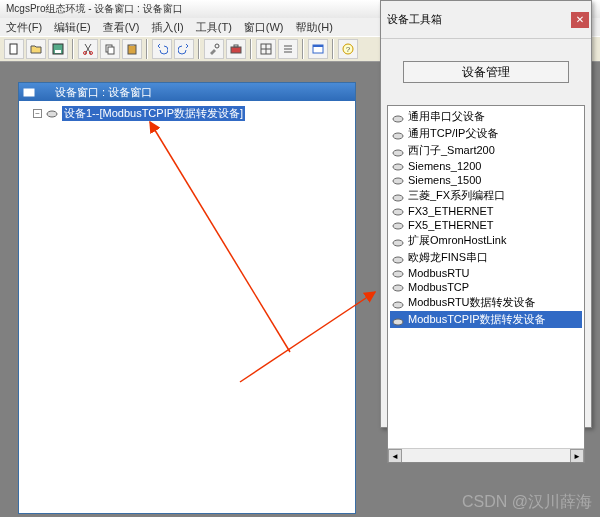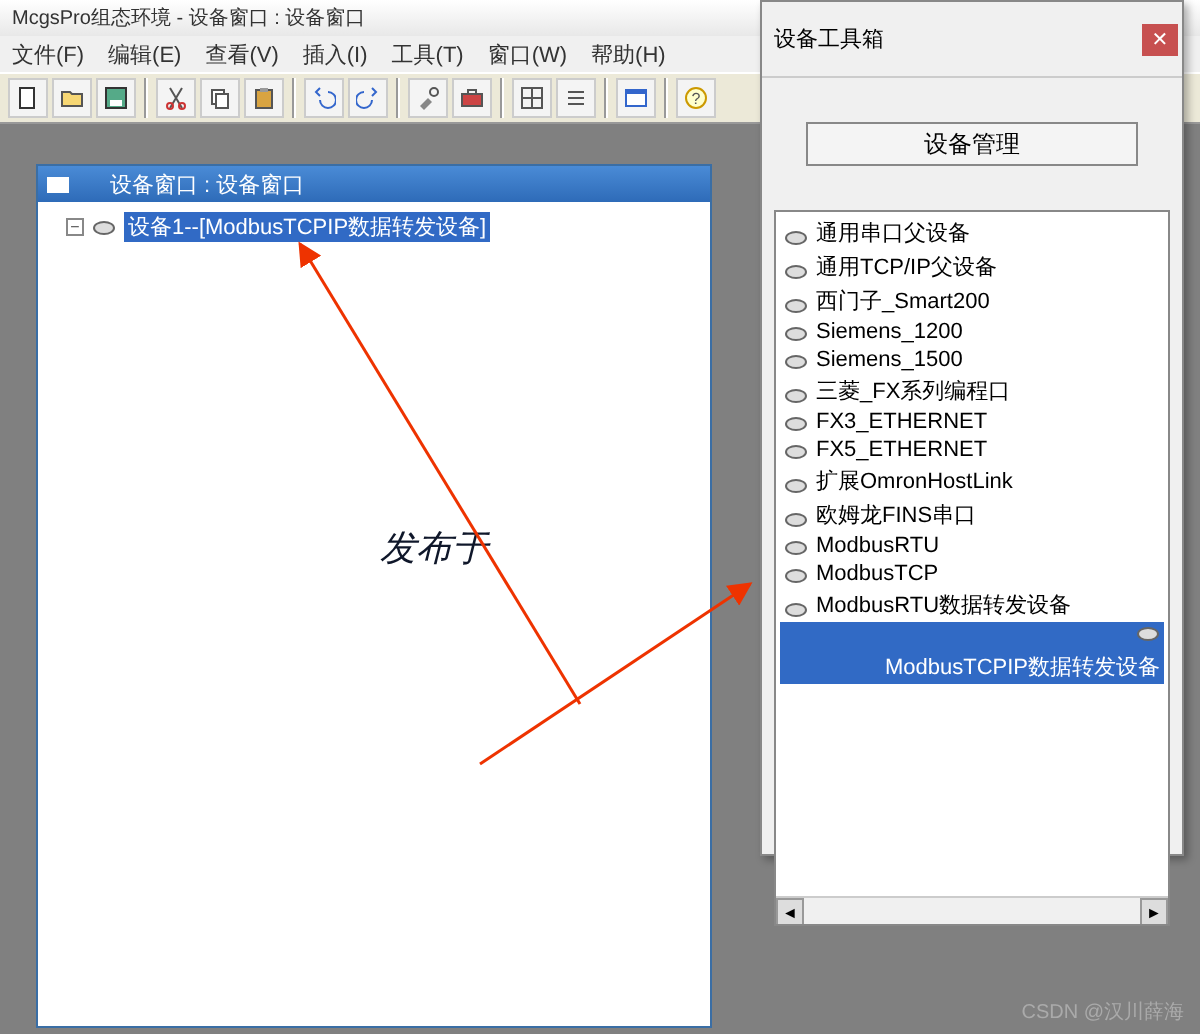--- a/index.html
+++ b/index.html
@@ -20,26 +20,26 @@
 .tree-node .icon { width: 12px; height: 12px; }
 .selected { background: #316ac5; color: #fff; padding: 0 2px; }
 .toolbox { position: absolute; left: 380px; top: 0px; width: 212px; height: 428px; background: #f0f0f0; border: 1px solid #888; box-shadow: 2px 2px 4px rgba(0,0,0,0.3); }
 .toolbox-title { background: #f0f0f0; height: 38px; display: flex; align-items: center; justify-content: space-between; padding: 0 2px 0 6px; font-size: 11px; border-bottom: 1px solid #ccc; }
 .close-btn { width: 18px; height: 16px; background: #c75050; color: #fff; display: flex; align-items: center; justify-content: center; font-size: 10px; cursor: pointer; }
 .mgmt-btn { margin: 22px; height: 22px; background: #f4f4f4; border: 1px solid #888; display: flex; align-items: center; justify-content: center; font-size: 12px; cursor: pointer; }
 .toolbox-list { margin: 0 6px 6px 6px; height: 358px; background: #fff; border: 1px solid #888; overflow: hidden; position: relative; }
 .toolbox-list-inner { padding: 2px; }
 .list-item { display: flex; align-items: flex-end; gap: 4px; font-size: 11px; padding: 1px 2px; cursor: pointer; }
 .list-item .li-icon { width: 12px; height: 10px; }
-.list-item.sel { background: #316ac5; color: #fff; flex-direction: column; }
-.wm { position: absolute; font-size: 24px; color: #0f172a; pointer-events: none; font-style: italic; font-family: Arial; }
+.list-item.sel { background: #316ac5; color: #fff; }
+.wm { position: absolute; font-size: 24px; color: #ffffff; pointer-events: none; font-style: italic; font-family: Arial; }
 .wm1 { left: 190px; top: 200px; font-size: 18px; }
 .wm2 { left: 160px; top: 220px; font-size: 28px; }
 .reg { font-size: 12px; vertical-align: super; }
-.csdn { position: absolute; right: 8px; bottom: 4px; font-size: 10px; color: #aaa; }
+.csdn { position: absolute; right: 8px; bottom: 4px; font-size: 16px; color: #aaa; }
 .hscroll { position: absolute; bottom: 0; left: 0; right: 0; height: 14px; background: #e8e8e8; border-top: 1px solid #ccc; display: flex; }
 .hscroll .arrow { width: 14px; height: 14px; background: #ddd; border: 1px solid #999; display: flex; align-items: center; justify-content: center; font-size: 8px; cursor: pointer; }
 .hscroll .track { flex: 1; background: #f0f0f0; }
 .arrows-svg { position: absolute; top: 62px; left: 0; width: 600px; height: 455px; pointer-events: none; }
 </style>
 </head>
 <body>
 
 <div class="titlebar">McgsPro组态环境 - 设备窗口 : 设备窗口</div>
 

